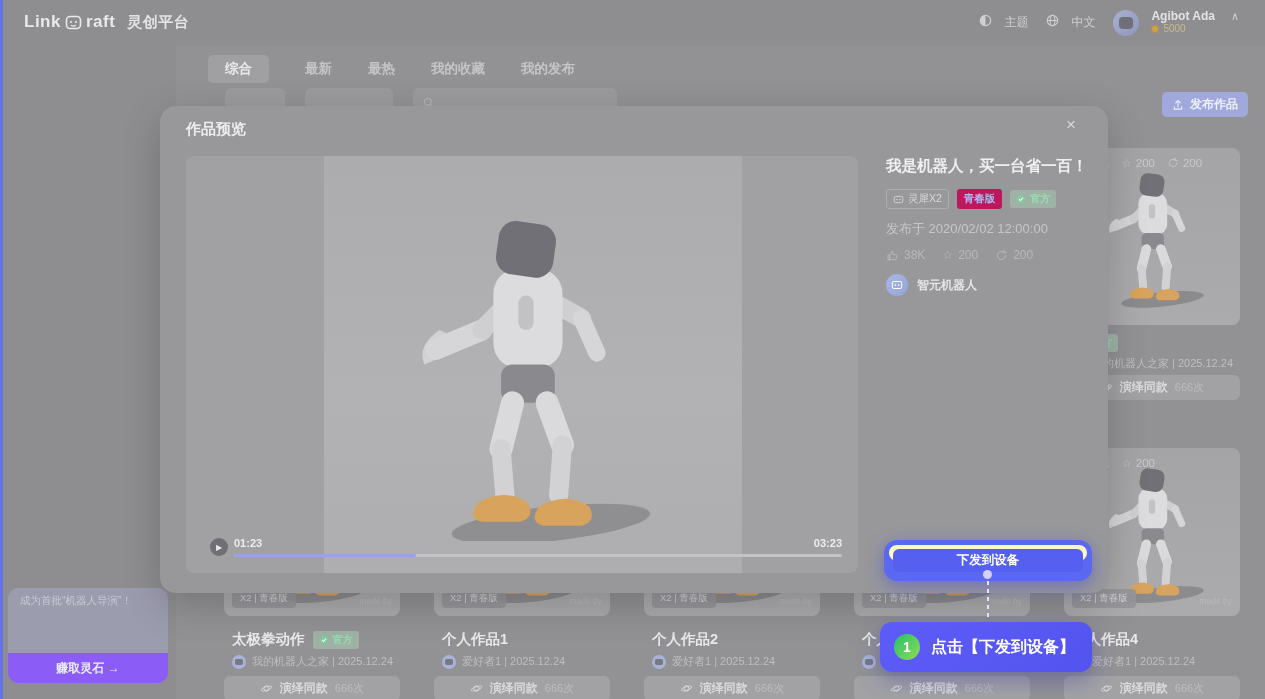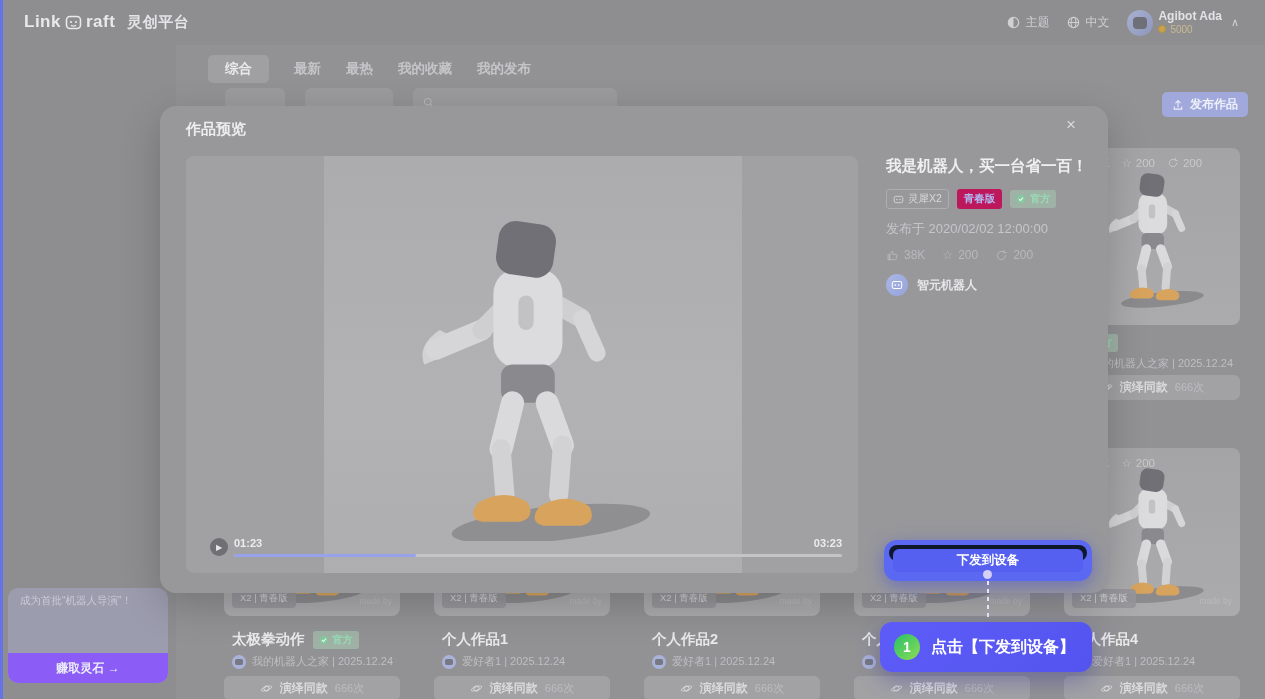--- a/index.html
+++ b/index.html
@@ -16,21 +16,21 @@
   .header { left:0; top:0; width:1265px; height:45px; background:#8E8E91; z-index:2; }
   .sidebar { left:0; top:45px; width:176px; height:654px; background:#8E8E91; z-index:2; }
   .main-bg { left:176px; top:45px; width:1089px; height:654px; background:#929295; z-index:1; }
 
   .logo { left:24px; top:12px; display:flex; align-items:center; gap:4px;
           color:#E9E9EC; font-size:17px; font-weight:bold; letter-spacing:.5px; z-index:3;}
   .logo .cn { margin-left:8px; font-size:15px; font-weight:bold; color:#E4E4E7; }
   .logo-box { display:inline-flex; width:17px; height:17px; }
 
   .hdr-right { right:26px; top:0; height:45px; display:flex; align-items:center; gap:18px; z-index:3; }
-  .hdr-item { display:flex; align-items:center; gap:5px; color:#D0D0D3; font-size:12px; cursor:default; }
+  .hdr-item { display:flex; gap:12px; color:#D0D0D3; font-size:12px; cursor:default; }
   .avatar { width:26px; height:26px; border-radius:50%;
             background:linear-gradient(135deg,#A9B1D2,#8E96BC); position:relative; overflow:hidden; }
   .avatar::after{ content:""; position:absolute; left:6px; top:7px; width:14px; height:12px;
                   border-radius:4px; background:#6F7077; }
   .user-block { display:flex; flex-direction:column; line-height:1.15; }
   .user-name { color:#E3E3E6; font-size:12px; font-weight:bold; }
   .user-coins { display:flex; align-items:center; gap:4px; color:#C9BA8E; font-size:10px; }
   .coin-dot { width:8px; height:8px; border-radius:50%; background:#C9A24E; display:inline-block;
               border:1.5px solid #B8923E; }
   .chev { color:#D2D2D5; font-size:11px; margin-left:4px; }
@@ -49,21 +49,21 @@
   .promo { left:8px; top:588px; width:160px; height:95px; border-radius:10px;
     background:#9C9CAF; overflow:hidden; z-index:3; }
   .promo-title { display:flex; gap:6px; align-items:center; padding:13px 12px 0 12px;
     color:#E8E8EC; font-size:11.5px; font-weight:bold; white-space:nowrap; }
   .promo-sub { padding:6px 12px 0 12px; color:#CACAD6; font-size:10.5px; white-space:nowrap; }
   .promo-cta { position:absolute; left:0; bottom:0; width:100%; height:30px; background:#8b5cf6;
     display:flex; align-items:center; justify-content:center; color:#ECEEF9; font-size:12px;
     font-weight:bold; cursor:pointer; }
 
   
-  .tabs { left:208px; top:55px; display:flex; align-items:center; gap:25px; z-index:2; }
+  .tabs { left:208px; top:55px; display:flex; align-items:center; gap:36px; z-index:2; }
   .tab { color:#C5C5C8; font-size:13.5px; font-weight:bold; cursor:pointer; padding:5px 0; }
   .tab.selected { background:#A0A0A3; border-radius:5px; padding:5px 17px; color:#EAEAEC; }
   .filter-row { left:225px; top:88px; display:flex; gap:20px; z-index:2; }
   .filter-box { height:28px; border-radius:6px; background:#9B9B9E; display:flex;
     align-items:center; padding:0 10px; color:#B6B6B9; font-size:11px; gap:6px; cursor:pointer; }
   .publish-btn { left:1162px; top:92px; width:86px; height:25px; border-radius:5px;
     background:#A0A8DC; display:flex; align-items:center; justify-content:center; gap:6px;
     color:#EEF0FA; font-size:12px; font-weight:bold; cursor:pointer; z-index:2; }
 
   
@@ -124,21 +124,21 @@
   .wstat { display:flex; align-items:center; gap:5px; }
   .work-author { margin-top:12px; display:flex; align-items:center; gap:9px; }
   .author-avatar { width:22px; height:22px; border-radius:50%;
     background:linear-gradient(135deg,#A9B6E6,#97A4DA); display:flex; align-items:center; justify-content:center; }
   .author-name { color:#E6E6E9; font-size:12px; font-weight:bold; }
 
   
   .deploy-outer { left:884px; top:540px; width:208px; height:41px; border-radius:13px;
     background:#5A68F2; z-index:50; box-shadow:0 5px 18px rgba(55,65,220,.45); }
   .deploy-black { position:absolute; left:5px; top:5px; width:198px; height:16px;
-    border-radius:14px; background:#0f172a; }
+    border-radius:14px; background:#fef9c3; }
   .deploy-btn { position:absolute; left:4px; top:4px; width:190px; height:23px; border-radius:6px;
     background:#5560F0; color:#FFFFFF; font-size:12.5px; font-weight:bold;
     display:flex; align-items:center; justify-content:center; cursor:pointer;
     font-family:"Liberation Sans", sans-serif; border:none; }
   .tour-dot { left:983px; top:570px; width:9px; height:9px; border-radius:50%;
     background:#D5D0F6; z-index:50; }
   .tour-line { left:987px; top:581px; width:2px; height:40px; z-index:50;
     background:repeating-linear-gradient(to bottom,#E6E3FA 0 4px,transparent 4px 8px); }
   .tooltip { left:880px; top:622px; width:212px; height:50px; border-radius:12px;
     background:linear-gradient(135deg,#5E5CF8,#5354EF); z-index:50;

